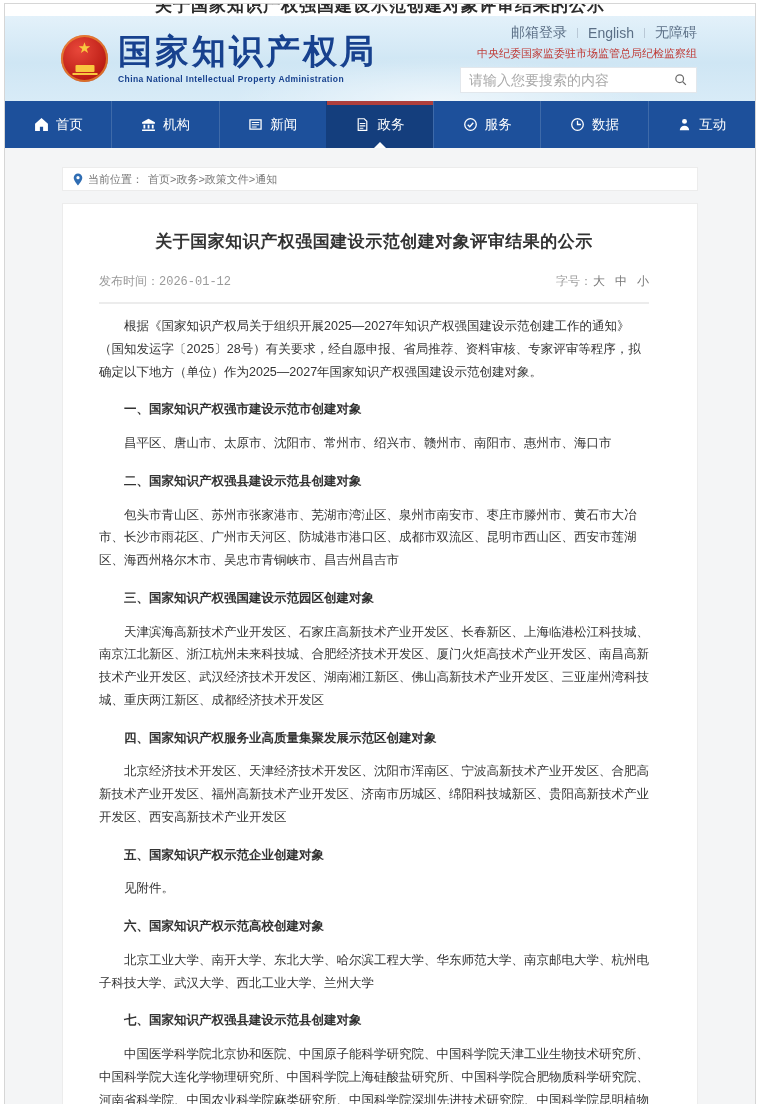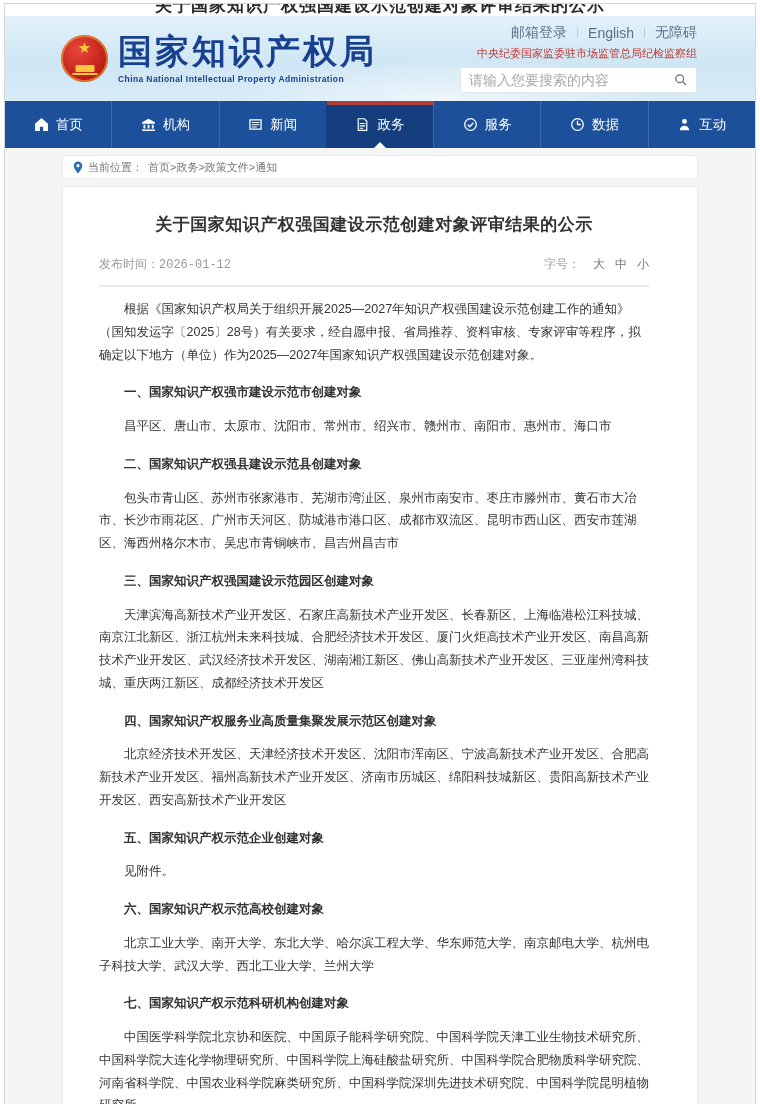--- a/index.html
+++ b/index.html
@@ -36,27 +36,27 @@
   .nav { height: 47px; background: #1d509b; display: flex; }
   .nav-item { flex: 1; display: flex; align-items: center; justify-content: center; gap: 7px; color: #fff; font-size: 13.5px; position: relative; cursor: pointer; border-left: 1px solid rgba(255,255,255,.15); }
   .nav-item:first-child { border-left: 0; }
   .nav-item svg { width: 15px; height: 15px; color: #fff; }
   .nav-item.active { background: #143e7d; border-left-color: transparent; }
   .nav-item.active::before { content: ""; position: absolute; top: 0; left: 0; right: 0; height: 4px; background: #ae3f3d; }
   .nav-item.active::after { content: ""; position: absolute; bottom: 0; left: 50%; transform: translateX(-50%); border-left: 6px solid transparent; border-right: 6px solid transparent; border-bottom: 6px solid #fdfdfd; }
 
   
   .main { background: #f4f5f6; padding: 7px 0 10px; min-height: 880px; }
-  .bc-bar { width: 636px; margin: 0 auto; background: #fff; border: 1px solid #ececec; height: 24px; display: flex; align-items: center; padding: 0 10px; font-size: 11px; color: #777; gap: 5px; }
+  .bc-bar { width: 636px; margin: 12px auto; background: #fff; border: 1px solid #ececec; height: 24px; display: flex; align-items: center; padding: 0 10px; font-size: 11px; color: #777; gap: 5px; }
   .bc-bar svg { width: 10px; height: 13px; flex: 0 0 auto; }
 
   .panel { width: 636px; margin: 7px auto 0; background: #fff; border: 1px solid #ececec; min-height: 832px; padding: 26px 48px 36px 36px; }
   .art-title { text-align: center; font-size: 17px; font-weight: bold; color: #333; letter-spacing: .5px; }
   .meta-row { display: flex; justify-content: space-between; align-items: center; margin-top: 20px; padding-bottom: 12px; border-bottom: 2px solid #ececec; font-size: 12px; color: #9a9a9a; font-family: Liberation Mono, monospace; }
-  .meta-right { display: flex; gap: 13px; align-items: center; }
+  .meta-right { display: flex; gap: 1px; align-items: center; }
   .meta-right a { color: #777; text-decoration: none; cursor: pointer; }
 
   .article { margin-top: 8px; font-size: 12.5px; color: #333; }
   .article p { margin: 11px 0; line-height: 1.82; }
   .para { text-indent: 2em; }
   .hd { text-indent: 2em; font-weight: bold; margin-top: 15px !important; }
 </style>
 </head>
 <body>
 
@@ -181,19 +181,19 @@
           <p class="hd">二、国家知识产权强县建设示范县创建对象</p>
           <p class="para">包头市青山区、苏州市张家港市、芜湖市湾沚区、泉州市南安市、枣庄市滕州市、黄石市大冶市、长沙市雨花区、广州市天河区、防城港市港口区、成都市双流区、昆明市西山区、西安市莲湖区、海西州格尔木市、吴忠市青铜峡市、昌吉州昌吉市</p>
           <p class="hd">三、国家知识产权强国建设示范园区创建对象</p>
           <p class="para">天津滨海高新技术产业开发区、石家庄高新技术产业开发区、长春新区、上海临港松江科技城、南京江北新区、浙江杭州未来科技城、合肥经济技术开发区、厦门火炬高技术产业开发区、南昌高新技术产业开发区、武汉经济技术开发区、湖南湘江新区、佛山高新技术产业开发区、三亚崖州湾科技城、重庆两江新区、成都经济技术开发区</p>
           <p class="hd">四、国家知识产权服务业高质量集聚发展示范区创建对象</p>
           <p class="para">北京经济技术开发区、天津经济技术开发区、沈阳市浑南区、宁波高新技术产业开发区、合肥高新技术产业开发区、福州高新技术产业开发区、济南市历城区、绵阳科技城新区、贵阳高新技术产业开发区、西安高新技术产业开发区</p>
           <p class="hd">五、国家知识产权示范企业创建对象</p>
           <p class="para">见附件。</p>
           <p class="hd">六、国家知识产权示范高校创建对象</p>
           <p class="para">北京工业大学、南开大学、东北大学、哈尔滨工程大学、华东师范大学、南京邮电大学、杭州电子科技大学、武汉大学、西北工业大学、兰州大学</p>
-          <p class="hd">七、国家知识产权示范科研机构创建对象</p>
+          <p class="hd">七、国家知识产权强县建设示范县创建对象</p>
           <p class="para">中国医学科学院北京协和医院、中国原子能科学研究院、中国科学院天津工业生物技术研究所、中国科学院大连化学物理研究所、中国科学院上海硅酸盐研究所、中国科学院合肥物质科学研究院、河南省科学院、中国农业科学院麻类研究所、中国科学院深圳先进技术研究院、中国科学院昆明植物研究所</p>
         </div>
     </div>
   </div>
 
 </div>
 
 </body></html>

